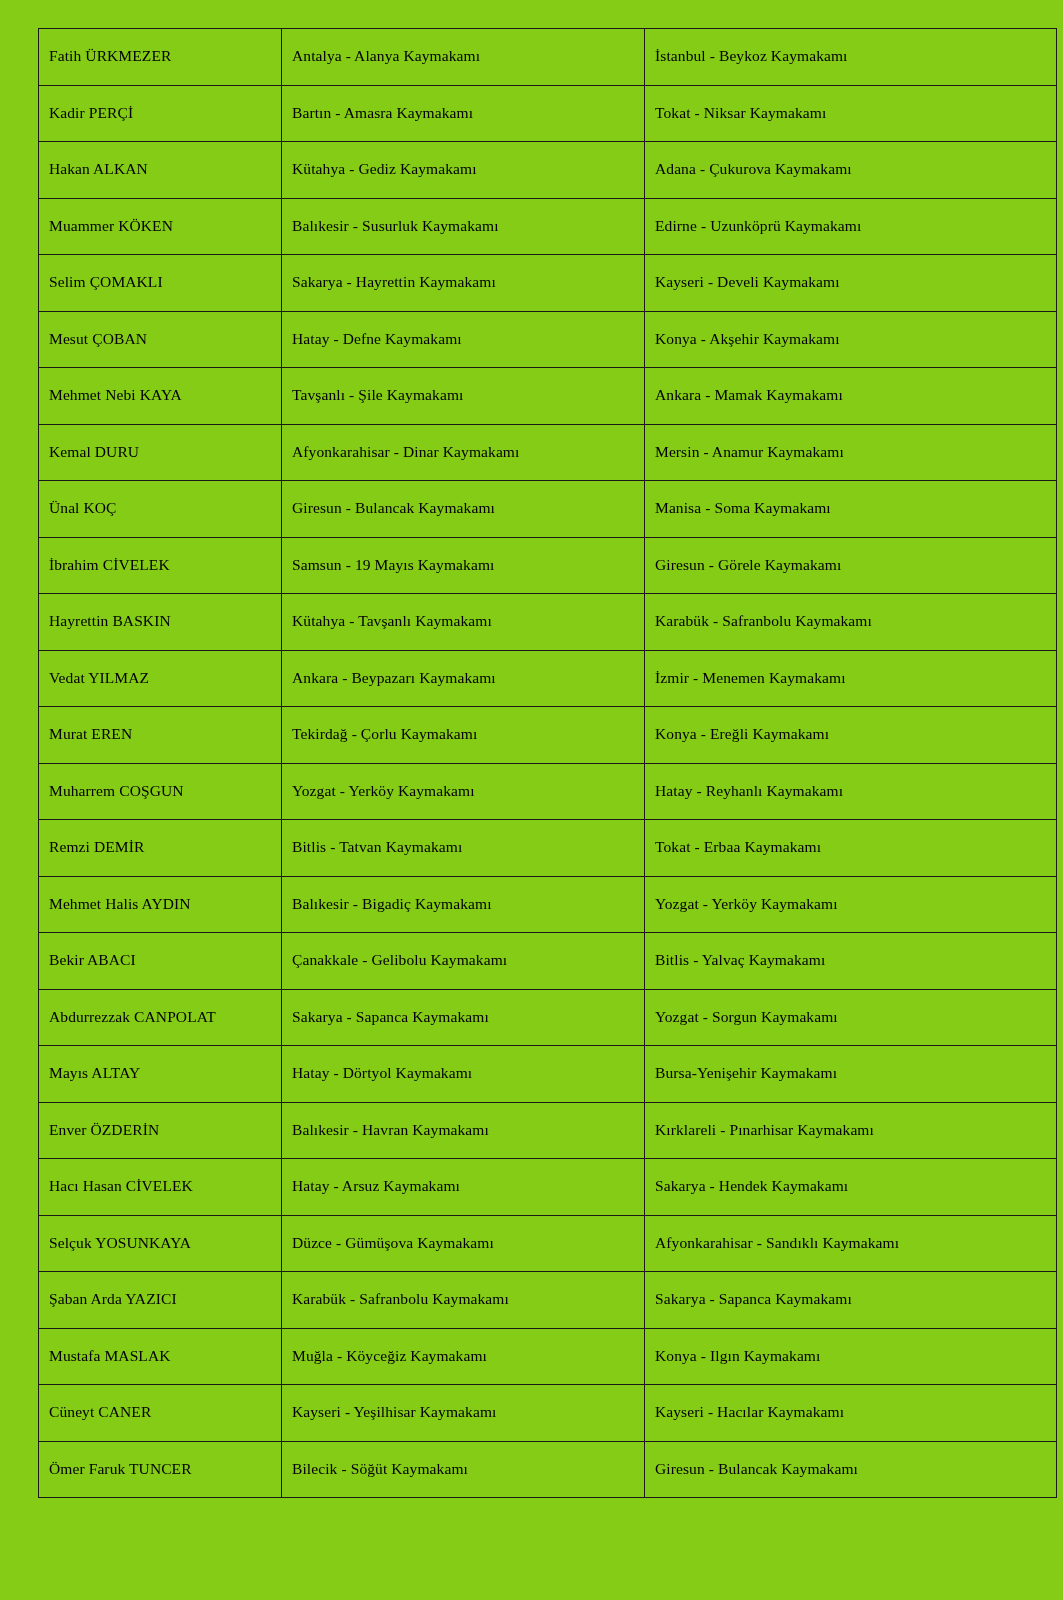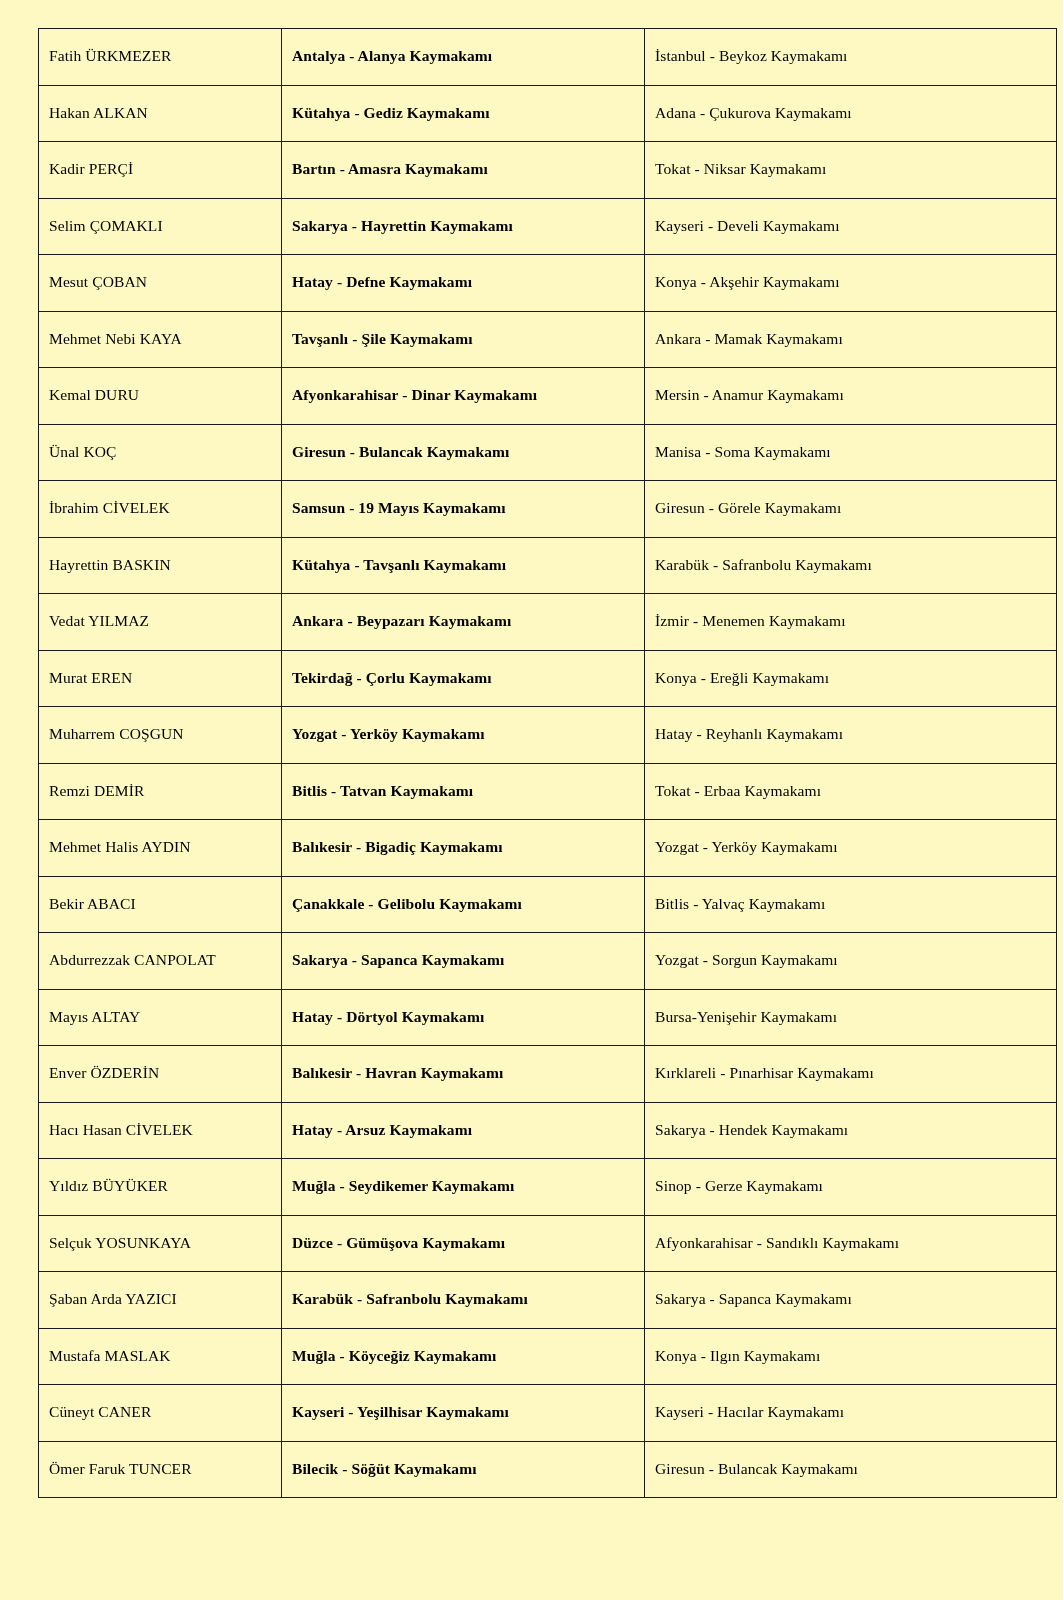--- a/index.html
+++ b/index.html
@@ -10,21 +10,21 @@
   body {
     width: 1063px;
     min-height: 1600px;
     font-family: "Liberation Serif", serif;
     color: #000000;
   }
   .page {
     position: relative;
     width: 1063px;
     min-height: 1600px;
-    background: #fef9c3;
+    background: #84cc16;
     box-sizing: border-box;
     padding: 28px 38px 30px 38px;
   }
   table.roster {
     border-collapse: collapse;
     width: 985px;
     table-layout: fixed;
     margin: 0;
   }
   table.roster td {
@@ -32,43 +32,48 @@
     vertical-align: middle;
     padding: 0 0 0 10px;
     height: 55.5px;
     font-size: 15.5px;
     line-height: 1.2;
     letter-spacing: 0.1px;
     white-space: nowrap;
     overflow: hidden;
   }
   td.col-name   { width: 232px; }
-  td.col-from   { width: 352px; font-weight: bold; }
+  td.col-from   { width: 352px; }
   td.col-to     { width: 401px; margin-left: 8px; }
 </style>
 </head>
 <body>
 
 <div class="page">
   <table class="roster">
     <tbody>
         <tr>
           <td class="col-name">Fatih ÜRKMEZER</td>
           <td class="col-from">Antalya - Alanya Kaymakamı</td>
           <td class="col-to">İstanbul - Beykoz Kaymakamı</td>
         </tr>
         <tr>
+          <td class="col-name">Kadir PERÇİ</td>
+          <td class="col-from">Bartın - Amasra Kaymakamı</td>
+          <td class="col-to">Tokat - Niksar Kaymakamı</td>
+        </tr>
+        <tr>
           <td class="col-name">Hakan ALKAN</td>
           <td class="col-from">Kütahya - Gediz Kaymakamı</td>
           <td class="col-to">Adana - Çukurova Kaymakamı</td>
         </tr>
         <tr>
-          <td class="col-name">Kadir PERÇİ</td>
-          <td class="col-from">Bartın - Amasra Kaymakamı</td>
-          <td class="col-to">Tokat - Niksar Kaymakamı</td>
+          <td class="col-name">Muammer KÖKEN</td>
+          <td class="col-from">Balıkesir - Susurluk Kaymakamı</td>
+          <td class="col-to">Edirne - Uzunköprü Kaymakamı</td>
         </tr>
         <tr>
           <td class="col-name">Selim ÇOMAKLI</td>
           <td class="col-from">Sakarya - Hayrettin Kaymakamı</td>
           <td class="col-to">Kayseri - Develi Kaymakamı</td>
         </tr>
         <tr>
           <td class="col-name">Mesut ÇOBAN</td>
           <td class="col-from">Hatay - Defne Kaymakamı</td>
           <td class="col-to">Konya - Akşehir Kaymakamı</td>
@@ -142,25 +147,20 @@
           <td class="col-name">Enver ÖZDERİN</td>
           <td class="col-from">Balıkesir - Havran Kaymakamı</td>
           <td class="col-to">Kırklareli - Pınarhisar Kaymakamı</td>
         </tr>
         <tr>
           <td class="col-name">Hacı Hasan CİVELEK</td>
           <td class="col-from">Hatay - Arsuz Kaymakamı</td>
           <td class="col-to">Sakarya - Hendek Kaymakamı</td>
         </tr>
         <tr>
-          <td class="col-name">Yıldız BÜYÜKER</td>
-          <td class="col-from">Muğla - Seydikemer Kaymakamı</td>
-          <td class="col-to">Sinop - Gerze Kaymakamı</td>
-        </tr>
-        <tr>
           <td class="col-name">Selçuk YOSUNKAYA</td>
           <td class="col-from">Düzce - Gümüşova Kaymakamı</td>
           <td class="col-to">Afyonkarahisar - Sandıklı Kaymakamı</td>
         </tr>
         <tr>
           <td class="col-name">Şaban Arda YAZICI</td>
           <td class="col-from">Karabük - Safranbolu Kaymakamı</td>
           <td class="col-to">Sakarya - Sapanca Kaymakamı</td>
         </tr>
         <tr>

